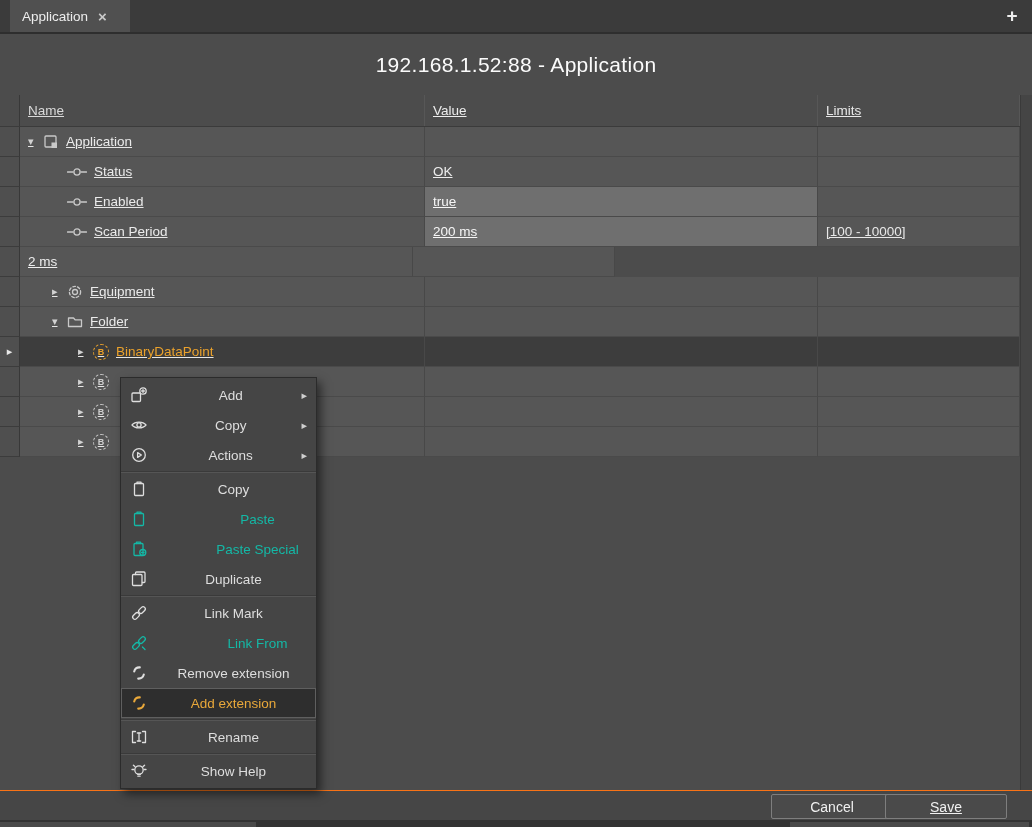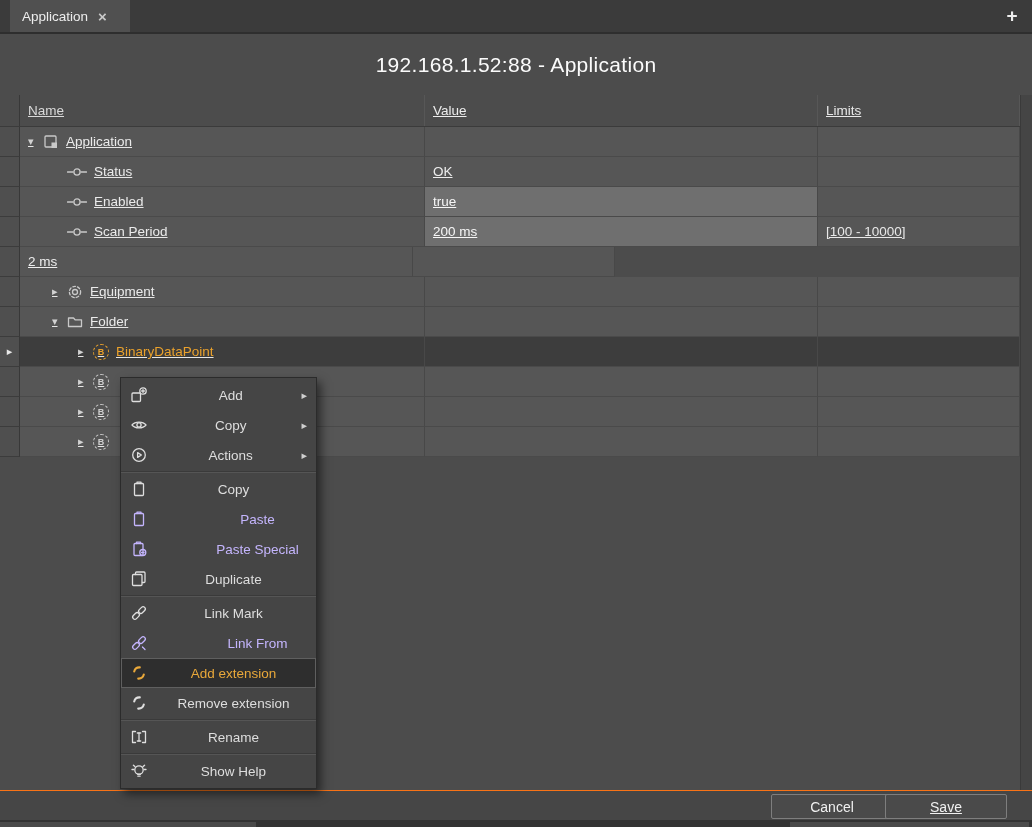--- a/index.html
+++ b/index.html
@@ -74,21 +74,21 @@
 
   
   .menu { position:absolute; left:120px; top:377px; width:197px;
           background:#454545; border:1px solid #2b2b2b; padding:2px 0;
           box-shadow:4px 5px 9px rgba(0,0,0,.5); z-index:10; }
   .mi { height:30px; display:flex; align-items:center; padding:0 8px;
         color:#dedede; font-size:13.5px; border:1px solid transparent; }
   .mi .mic { width:18px; height:18px; flex:none; display:flex; align-items:center; justify-content:center; }
   .mi .mlb { margin-left:12px; flex:1;text-align:center; }
   .mi .arr { font-size:11px; color:#cfcfcf; }
-  .mi.disabled { color:#c4b5fd;gap:48px; }
+  .mi.disabled { color:#14b8a6;gap:48px; }
   .mi.hover { background:#2e2e2e; border:1px solid #5f5f5f; color:#e9a83a; }
   .msep { height:0; border-top:1px solid #3a3a3a; border-bottom:1px solid #555; margin:1px 0; }
   svg.ic { stroke:currentColor; fill:none; stroke-width:1.3; stroke-linecap:round; stroke-linejoin:round; }
 </style>
 </head>
 <body>
 
 <div class="app">
 
   <div class="tabbar">
@@ -383,38 +383,38 @@
             <g transform="rotate(-45 9 9)">
               <rect x="1" y="6.8" width="7.6" height="4.4" rx="2.2"></rect>
               <rect x="9.4" y="6.8" width="7.6" height="4.4" rx="2.2"></rect>
             </g>
             <path d="M12.5 13 l2.5 2.5"></path>
           </svg>
       </span>
       <span class="mlb">Link From</span>
     </div>
 
-    <div class="mi hover">
+    <div class="mi">
       <span class="mic">
         <svg class="ic" width="18" height="18" viewBox="0 0 18 18" style="stroke-width:2.1">
             <path d="M4.2 7.4 A5.4 5.4 0 0 1 9.8 3.4"></path>
             <path d="M13.8 10.6 A5.4 5.4 0 0 1 8.2 14.6"></path>
           </svg>
       </span>
-      <span class="mlb">Add extension</span>
-    </div>
-
-    <div class="mi">
+      <span class="mlb">Remove extension</span>
+    </div>
+
+    <div class="mi hover">
       <span class="mic">
         <svg class="ic" width="18" height="18" viewBox="0 0 18 18" style="stroke-width:2.1">
             <path d="M4.2 7.4 A5.4 5.4 0 0 1 9.8 3.4"></path>
             <path d="M13.8 10.6 A5.4 5.4 0 0 1 8.2 14.6"></path>
           </svg>
       </span>
-      <span class="mlb">Remove extension</span>
+      <span class="mlb">Add extension</span>
     </div>
 
     <div class="msep"></div>
 
     <div class="mi">
       <span class="mic">
         <svg class="ic" width="18" height="18" viewBox="0 0 18 18">
             <path d="M5.5 3.5 H2.5 V14.5 H5.5"></path>
             <path d="M12.5 3.5 H15.5 V14.5 H12.5"></path>
             <path d="M9 5 V13"></path>

